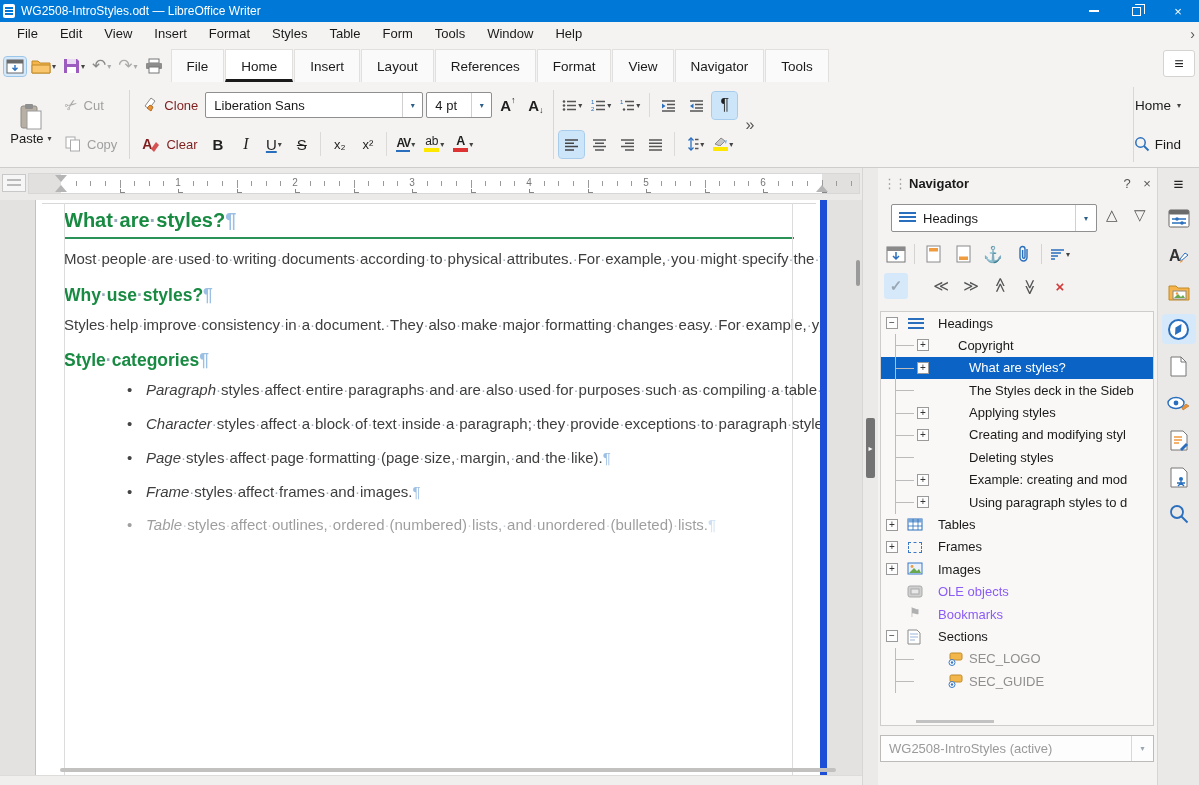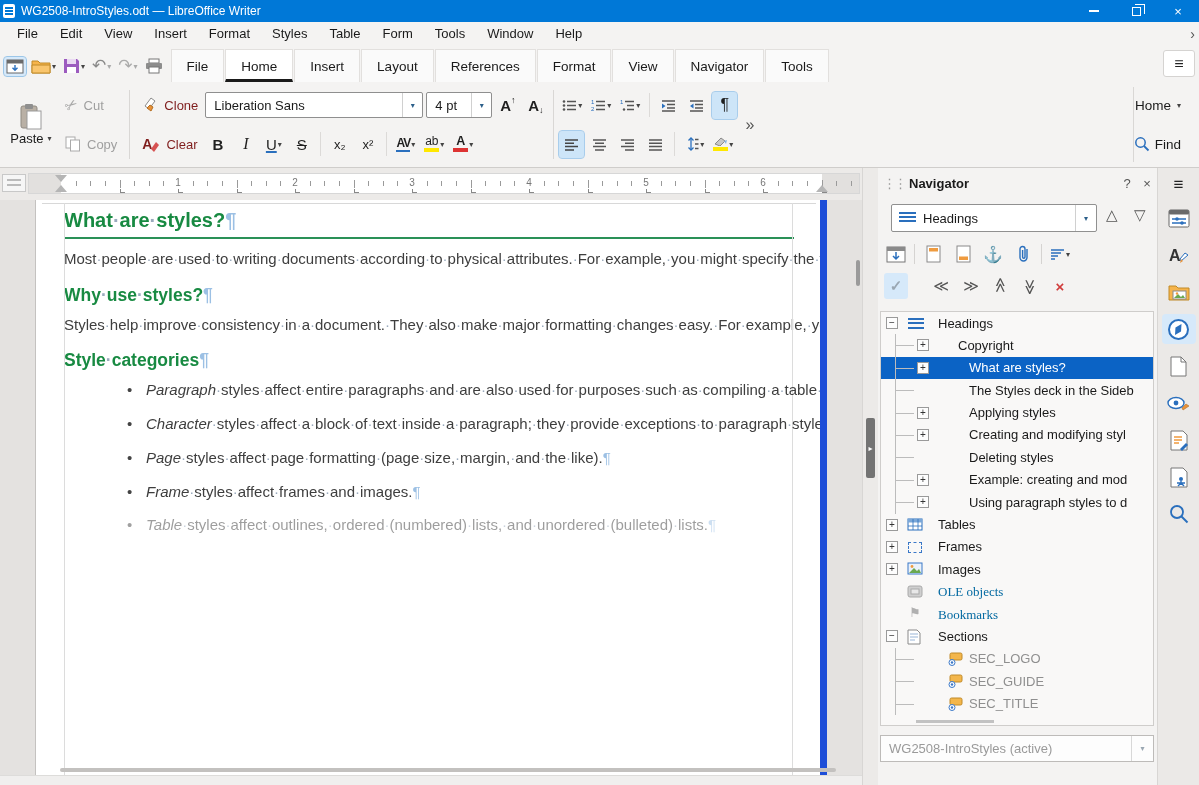--- a/index.html
+++ b/index.html
@@ -125,21 +125,21 @@
   .chev { font-size:15px; color:#555; letter-spacing:-2px; }
   .rot90 { display:inline-block; transform:rotate(90deg); }
   .rotm90 { display:inline-block; transform:rotate(-90deg); }
   .redx { color:#d03c3c; font-size:15px; font-weight:700; }
   .checkg { color:#9aa7b2; font-size:15px; font-weight:700; }
 
   .treebox { position:absolute; left:2px; top:143px; width:274px; height:415px; background:#f9f8f7; border:1px solid #cfcdcb; overflow:hidden; }
   .trow { position:relative; height:22.4px; width:100%; overflow:hidden; }
   .trow.sel { background:#0b63c5; }
   .trow.sel .tlabel { color:#fff; }
-  .trow.dis .tlabel { color:#0369a1;font-family:Liberation Serif, serif; }
+  .trow.dis .tlabel { color:#8b5cf6; }
   .trow.mut .tlabel { color:#8f8f8f; }
   .tlabel { position:absolute; top:3.5px; white-space:nowrap; font-size:13px; color:#1a1a1a; }
   .exp { position:absolute; top:5px; width:12px; height:12px; background:#fdfdfd; border:1px solid #9a9a9a; font-size:10px; line-height:10px; text-align:center; color:#333; }
   .connv { position:absolute; left:14px; top:0; bottom:0; border-left:1px solid #bcbcbc; }
   .connh { position:absolute; left:14px; top:11px; width:19px; border-top:1px solid #bcbcbc; }
   .ti { position:absolute; top:4px; }
   .ti-headings { left:27px; width:16px; height:13px; background:repeating-linear-gradient(#2a6fbd 0 2px,transparent 2px 4.3px); top:6px; }
   .hscroll2 { position:absolute; left:35px; bottom:2px; width:78px; height:3px; background:#c2c2c2; }
   .doccombo { position:absolute; left:2px; top:567px; width:274px; height:27px; background:#fdfdfd; border:1px solid #bdbbb9; display:flex; align-items:center; padding-left:8px; color:#9a9a9a; font-size:13px; }
   .doccombo .cdd { margin-left:auto; width:22px; height:100%; border-left:1px solid #d8d8d8; display:flex; align-items:center; justify-content:center; font-size:8px; color:#9aa7b2; }
@@ -731,30 +731,20 @@
           <div class="trow mut">
             <span class="connv"></span>
             <span class="connh"></span>
             <span class="ti" style="left:66px"><svg width="16" height="14" viewBox="0 0 16 14">
                 <rect x="3" y="1" width="12" height="7" rx="1.5" fill="#f3b64b" stroke="#c08a28"></rect>
                 <circle cx="5" cy="10.5" r="3" fill="#fff" stroke="#3a78c8"></circle>
                 <circle cx="5" cy="10.5" r="1.2" fill="#3a78c8"></circle>
               </svg></span>
             <span class="tlabel" style="left:88px">SEC_GUIDE</span>
           </div>
-          <div class="trow mut">
-            <span class="connv"></span>
-            <span class="connh"></span>
-            <span class="ti" style="left:66px"><svg width="16" height="14" viewBox="0 0 16 14">
-                <rect x="3" y="1" width="12" height="7" rx="1.5" fill="#f3b64b" stroke="#c08a28"></rect>
-                <circle cx="5" cy="10.5" r="3" fill="#fff" stroke="#3a78c8"></circle>
-                <circle cx="5" cy="10.5" r="1.2" fill="#3a78c8"></circle>
-              </svg></span>
-            <span class="tlabel" style="left:88px">SEC_TITLE</span>
-          </div>
         </div>
       <div class="hscroll2"></div>
     </div>
 
     <div class="doccombo">
       <span>WG2508-IntroStyles (active)</span>
       <span class="cdd">▾</span>
     </div>
   </div>
 

